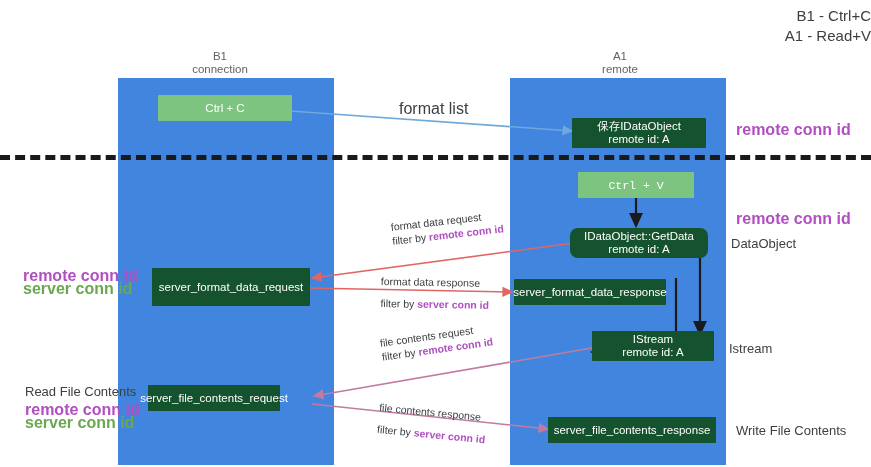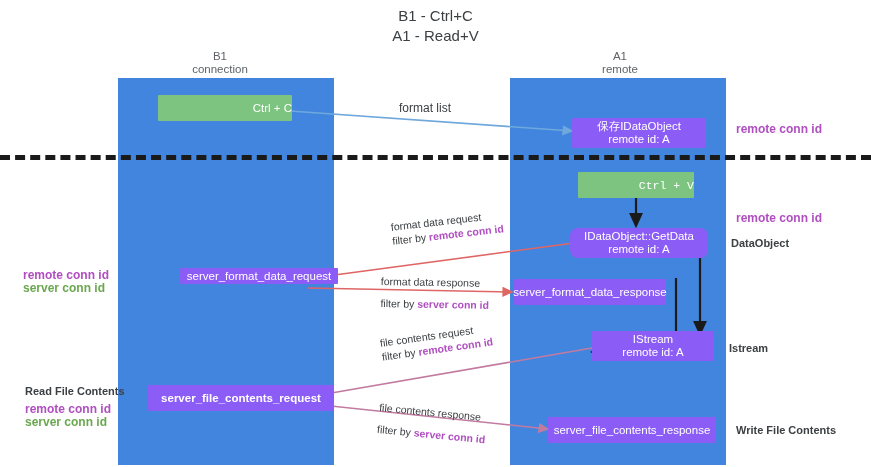--- a/index.html
+++ b/index.html
@@ -1,40 +1,40 @@
 <!DOCTYPE html>
 <html><head>
 <meta charset="utf-8">
 <style>
   html,body{margin:0;padding:0;background:#ffffff;}
   body{width:871px;height:467px;position:relative;overflow:hidden;
        font-family:"Liberation Sans","DejaVu Sans",sans-serif;
        -webkit-font-smoothing:antialiased;}
   #stage{position:absolute;left:0;top:0;width:871px;height:467px;}
 
-  .ttl{position:absolute;left:0;top:6px;width:871px;text-align:center;
+  .ttl{position:absolute;left:0;top:6px;width:871px;text-align:right;
        font-size:15px;color:#3c4043;line-height:20px;}
 
   .colhead{position:absolute;text-align:center;font-size:11.5px;color:#5f6368;
            line-height:13px;}
 
   .lane{position:absolute;background:#4285de;}
 
   .box{position:absolute;box-sizing:border-box;display:flex;align-items:center;
        justify-content:center;text-align:center;color:#ffffff;font-size:11.5px;
        line-height:13px;border-radius:1px;}
-  .box.green{background:#7cc47f;justify-content:flex-end;}
-  .box.orange{background:#8b5cf6;}
+  .box.green{background:#7cc47f;}
+  .box.orange{background:#14532d;}
   .box span{display:block;}
 
-  .lbl{position:absolute;font-size:12px;color:#3c4043;line-height:13px;
+  .lbl{position:absolute;font-size:16px;color:#3c4043;line-height:13px;
        white-space:nowrap;}
   .lbl.purple{color:#b04fc0;font-weight:bold;}
   .lbl.green{color:#6aa84f;font-weight:bold;}
-  .lbl.big{font-size:11px;color:#3c4043;font-weight:bold;}
+  .lbl.big{font-size:13px;color:#3c4043;font-weight:normal;}
 
   .rot{position:absolute;font-size:10.5px;color:#3c4043;line-height:14px;
        white-space:nowrap;transform-origin:left top;}
   .rot .p{color:#b04fc0;font-weight:bold;}
 
   .dash{position:absolute;left:0;top:155px;width:871px;height:0;
         border-top:5px dashed #1a1a1a;}
 
   svg.wires{position:absolute;left:0;top:0;width:871px;height:467px;
             pointer-events:none;}
@@ -107,34 +107,34 @@
 
   <div class="box green" style="left:578px;top:172px;width:116px;height:26px;font-family:Liberation Mono, monospace;">
     <span>Ctrl + V</span>
   </div>
 
   <div class="box orange" style="left:570px;top:228px;width:138px;height:30px;flex-direction:column;border-radius:8px;">
     <span>IDataObject::GetData</span>
     <span>remote id: A</span>
   </div>
 
-  <div class="box orange" style="left:152px;top:268px;width:158px;height:16px;margin-left:28px;">
+  <div class="box orange" style="left:152px;top:268px;width:158px;height:38px;">
     <span>server_format_data_request</span>
   </div>
 
   <div class="box orange" style="left:514px;top:279px;width:152px;height:26px;">
     <span>server_format_data_response</span>
   </div>
 
   <div class="box orange" style="left:592px;top:331px;width:122px;height:30px;flex-direction:column;">
     <span>IStream</span>
     <span>remote id: A</span>
   </div>
 
-  <div class="box orange" style="left:148px;top:385px;width:186px;height:26px;font-weight:bold;">
+  <div class="box orange" style="left:148px;top:385px;width:132px;height:26px;">
     <span>server_file_contents_request</span>
   </div>
 
   <div class="box orange" style="left:548px;top:417px;width:168px;height:26px;">
     <span>server_file_contents_response</span>
   </div>
 
   <div class="lbl" style="left:399px;top:102px;">format list</div>
 
   <div class="rot" style="left:390px;top:220px;transform:rotate(-6.5deg);">

